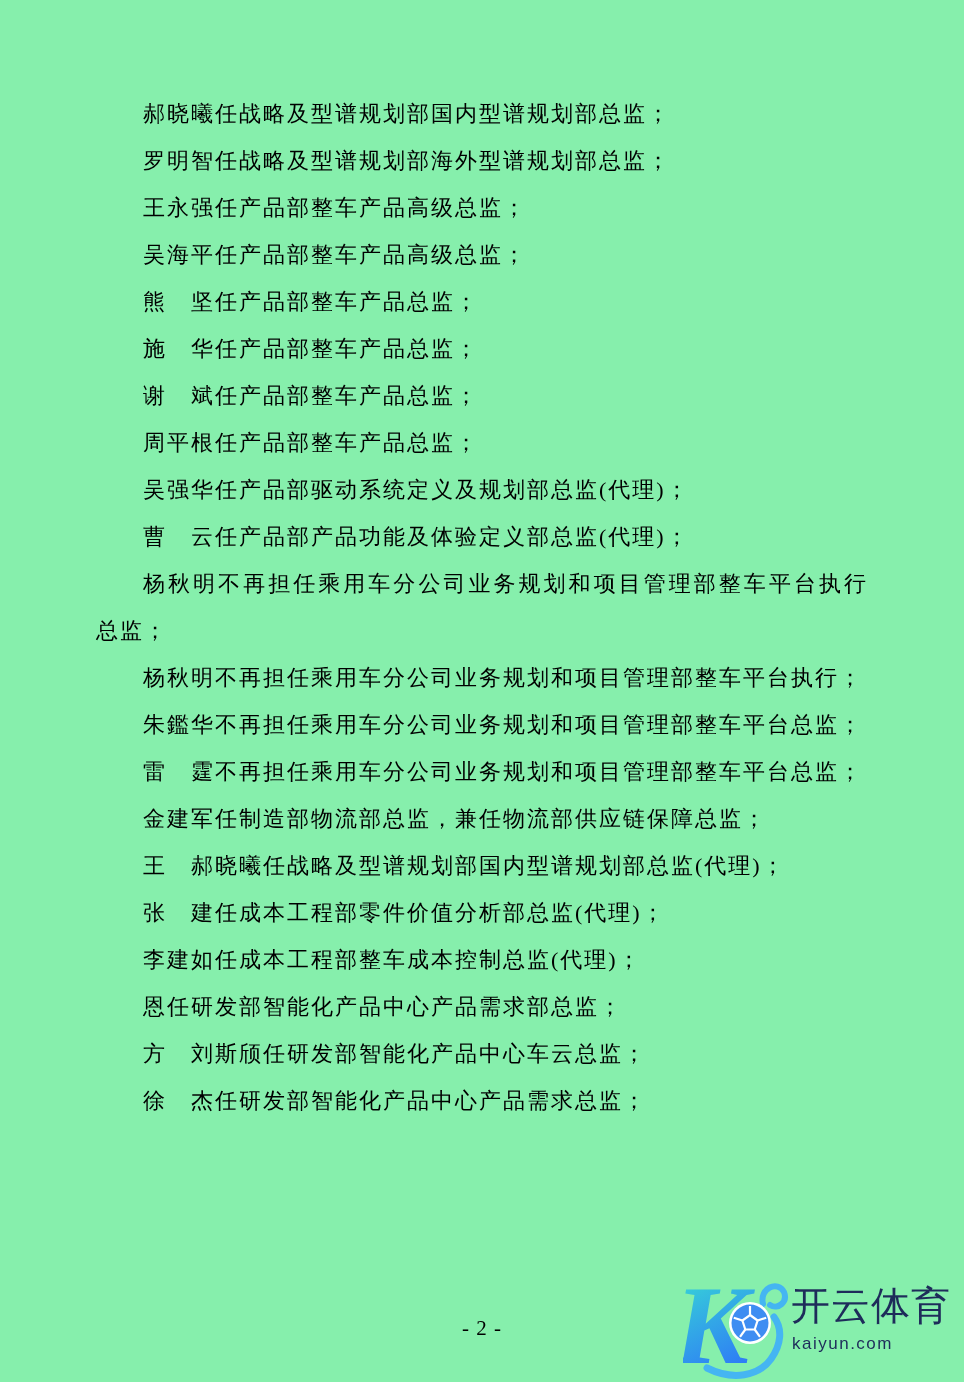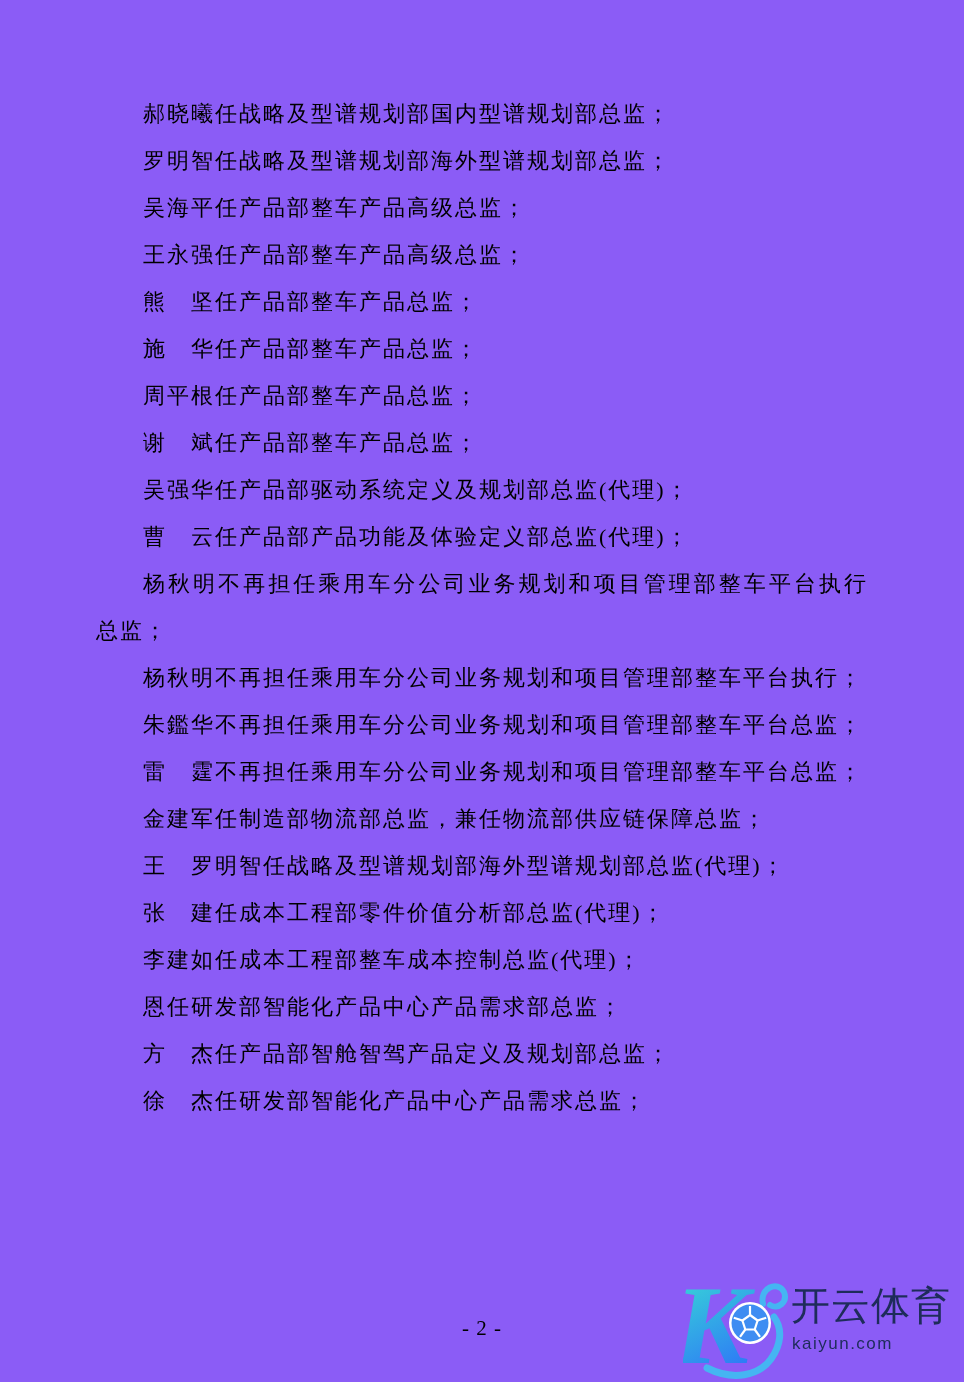--- a/index.html
+++ b/index.html
@@ -10,21 +10,21 @@
   body {
     width: 964px;
     height: 1382px;
     position: relative;
     overflow: hidden;
     font-family: "Liberation Serif", "DejaVu Serif", serif;
   }
   .doc-page {
     position: absolute;
     inset: 0;
-    background: #8b5cf6;
+    background: #86efac;
   }
   .text-block {
     position: absolute;
     left: 96px;
     top: 90px;
     width: 772px;
   }
   .text-block p {
     margin: 0;
     padding: 0;
@@ -94,39 +94,39 @@
   .ball-field  { fill: var(--ball, #3e8df2); }
 </style>
 </head>
 <body>
 
 <div class="doc-page">
 
   <div class="text-block">
       <p>郝晓曦任战略及型谱规划部国内型谱规划部总监；</p>
       <p>罗明智任战略及型谱规划部海外型谱规划部总监；</p>
+      <p>王永强任产品部整车产品高级总监；</p>
       <p>吴海平任产品部整车产品高级总监；</p>
-      <p>王永强任产品部整车产品高级总监；</p>
       <p>熊　坚任产品部整车产品总监；</p>
       <p>施　华任产品部整车产品总监；</p>
+      <p>谢　斌任产品部整车产品总监；</p>
       <p>周平根任产品部整车产品总监；</p>
-      <p>谢　斌任产品部整车产品总监；</p>
       <p>吴强华任产品部驱动系统定义及规划部总监(代理)；</p>
       <p>曹　云任产品部产品功能及体验定义部总监(代理)；</p>
       <p class="full">杨秋明不再担任乘用车分公司业务规划和项目管理部整车平台执行</p>
       <p class="noindent">总监；</p>
       <p>杨秋明不再担任乘用车分公司业务规划和项目管理部整车平台执行；</p>
       <p>朱鑑华不再担任乘用车分公司业务规划和项目管理部整车平台总监；</p>
       <p>雷　霆不再担任乘用车分公司业务规划和项目管理部整车平台总监；</p>
       <p>金建军任制造部物流部总监，兼任物流部供应链保障总监；</p>
-      <p>王　罗明智任战略及型谱规划部海外型谱规划部总监(代理)；</p>
+      <p>王　郝晓曦任战略及型谱规划部国内型谱规划部总监(代理)；</p>
       <p>张　建任成本工程部零件价值分析部总监(代理)；</p>
       <p>李建如任成本工程部整车成本控制总监(代理)；</p>
       <p>恩任研发部智能化产品中心产品需求部总监；</p>
-      <p>方　杰任产品部智舱智驾产品定义及规划部总监；</p>
+      <p>方　刘斯颀任研发部智能化产品中心车云总监；</p>
       <p>徐　杰任研发部智能化产品中心产品需求总监；</p>
     </div>
 
   <div class="page-number">- 2 -</div>
 
   <div class="logo">
     <svg class="kmark" width="106" height="114" viewBox="0 0 106 114">
       <defs>
         <linearGradient id="kg" x1="0" y1="0" x2="0.35" y2="1">
           <stop offset="0" class="stop-top"></stop>

